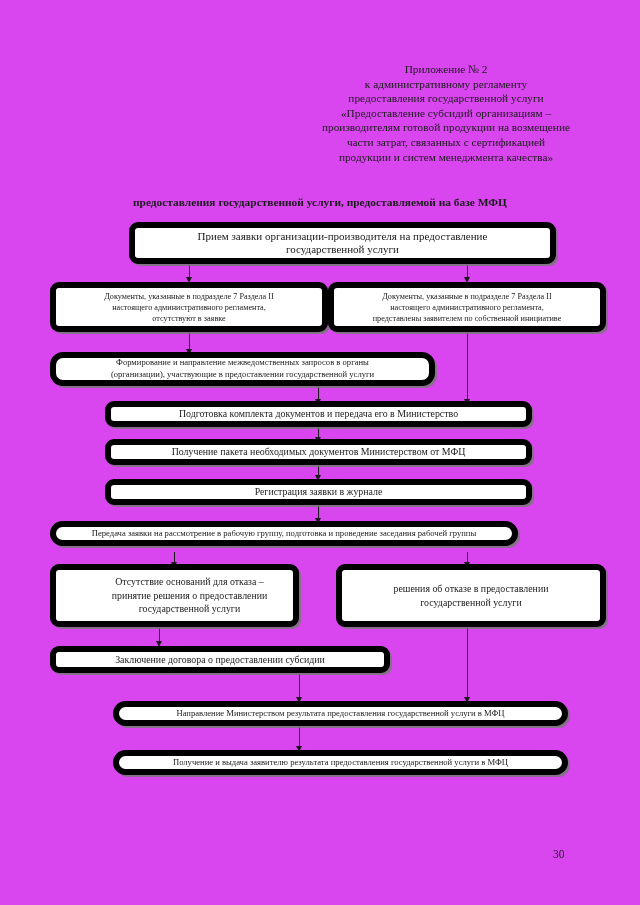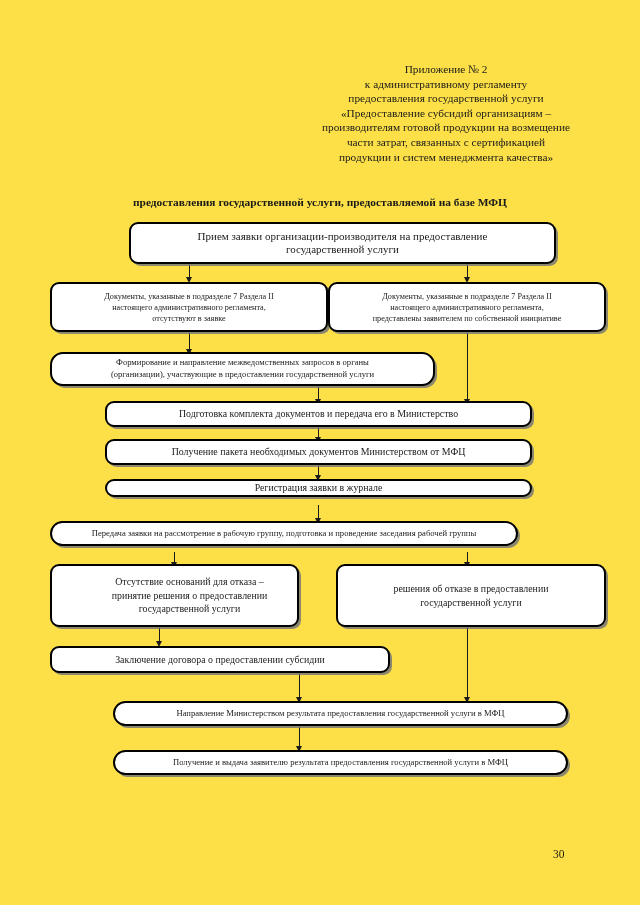--- a/index.html
+++ b/index.html
@@ -9,21 +9,21 @@
   }
   body {
     font-family: "Liberation Serif", "DejaVu Serif", serif;
     color: #1a1a1a;
   }
   #page {
     position: relative;
     width: 640px;
     height: 905px;
     overflow: hidden;
-    background: #fde047;
+    background: #d946ef;
   }
 
   
   .header-block {
     position: absolute;
     left: 300px;
     top: 62px;
     width: 292px;
     text-align: center;
     font-size: 11.3px;
@@ -49,21 +49,21 @@
     width: 640px;
     text-align: center;
     font-size: 11.4px;
     font-weight: bold;
   }
 
   
   .node {
     position: absolute;
     box-sizing: border-box;
-    border: 2px solid #000000;
+    border: 6px solid #000000;
     border-radius: 9px;
     background: #ffffff;
     box-shadow: 2.5px 2.5px 0 -0.5px rgba(120,120,120,0.85);
     display: flex;
     align-items: center;
     justify-content: center;
     text-align: center;
     padding: 2px 6px;
     line-height: 13.5px;
   }
@@ -187,21 +187,21 @@
   </div>
 
   <div class="node fs-10" style="left:105px; top:439px; width:427px; height:26px;">
     <span>Получение пакета необходимых документов Министерством от МФЦ</span>
   </div>
 
   <div class="node fs-10" style="left:105px; top:401px; width:427px; height:26px;">
     <span>Подготовка комплекта документов и передача его в Министерство</span>
   </div>
 
-  <div class="node fs-10" style="left:105px; top:479px; width:427px; height:18px;">
+  <div class="node fs-10" style="left:105px; top:479px; width:427px; height:26px;">
     <span>Регистрация заявки в журнале</span>
   </div>
 
   <div class="node fs-9" style="left:50px; top:521px; width:468px; height:25px;">
     <span>Передача заявки на рассмотрение в рабочую группу, подготовка и проведение заседания рабочей группы</span>
   </div>
 
   <div class="node fs-10" style="left:50px; top:564px; width:249px; height:63px;padding-left:36px;">
     <span>
       <span>Отсутствие оснований для отказа –</span>

